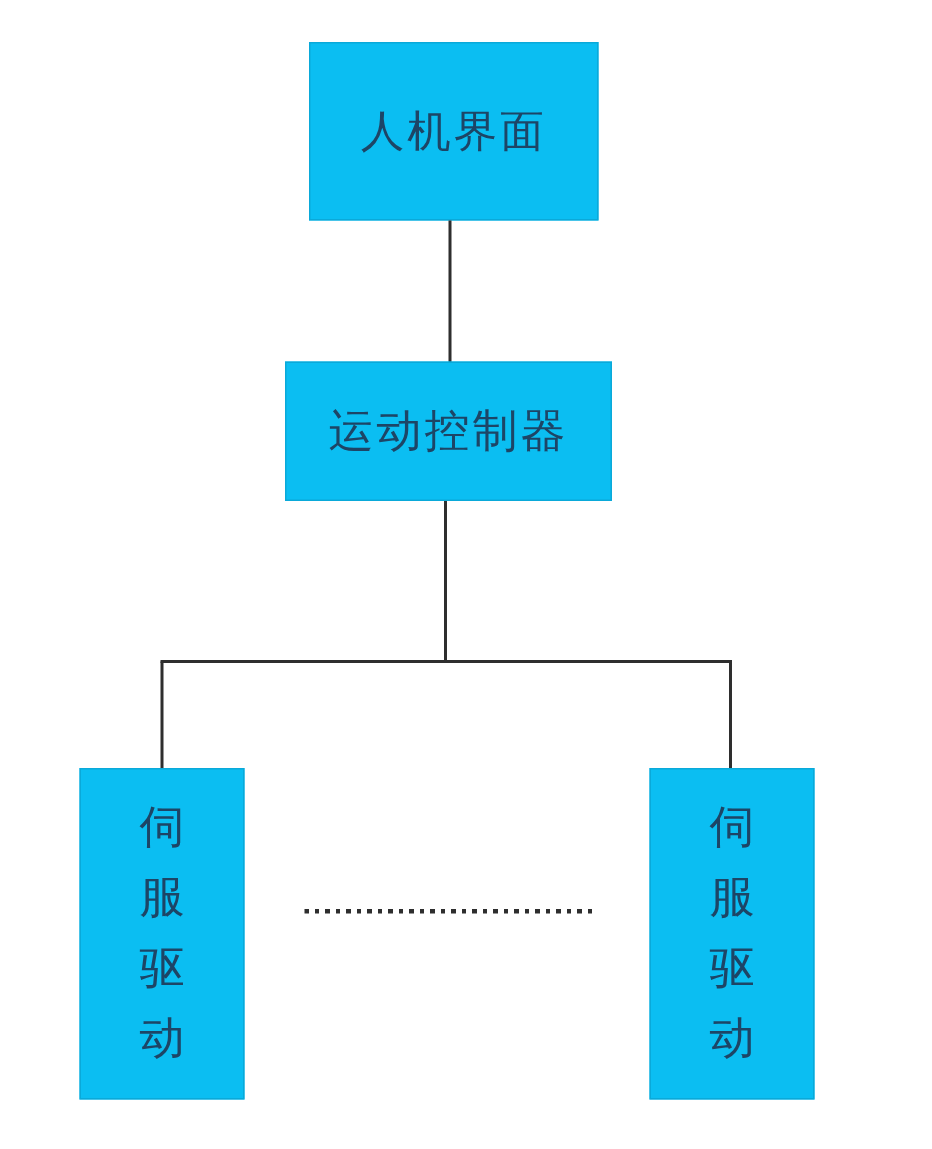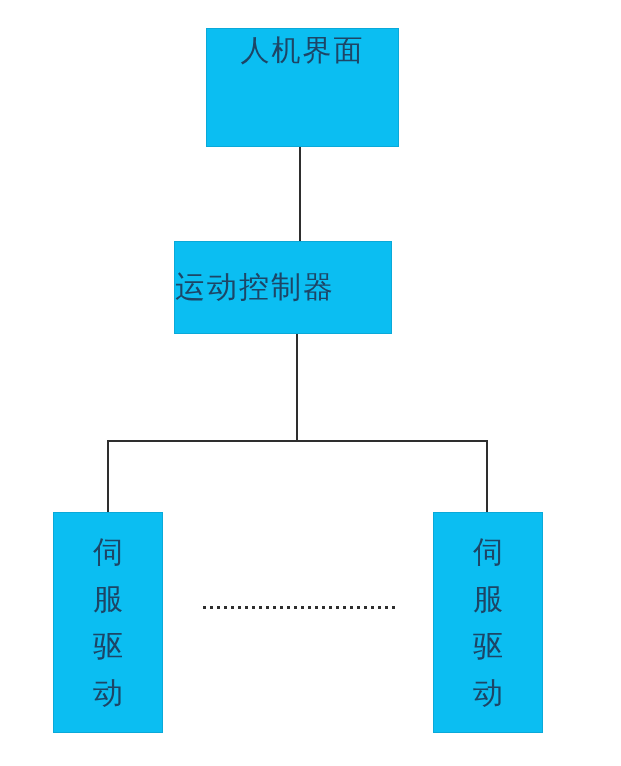--- a/index.html
+++ b/index.html
@@ -15,36 +15,37 @@
     font-family: "Liberation Serif", "DejaVu Serif", serif;
     overflow: hidden;
   }
   .node {
     position: absolute;
     background: var(--box-fill, #0bbef2);
     border: 1px solid var(--box-border, #0aa9d9);
     color: var(--text-color, #1d4566);
     display: flex;
     align-items: center;
+    justify-content: center;
     box-sizing: border-box;
     text-align: center;
   }
   .node-hmi {
     left: 206px; top: 28px;
     width: 193px; height: 119px;
     flex-direction: column;
   }
   .node-hmi .line {
     font-size: 29px;
     line-height: 42px;
     letter-spacing: 2px;
     white-space: nowrap;
   }
   .node-controller {
-    left: 174px; top: 241px;
+    left: 190px; top: 241px;
     width: 218px; height: 93px;
   }
   .node-controller .line {
     font-size: 30px;
     letter-spacing: 2px;
     white-space: nowrap;
   }
   .node-servo {
     width: 110px; height: 221px;
     flex-direction: column;

